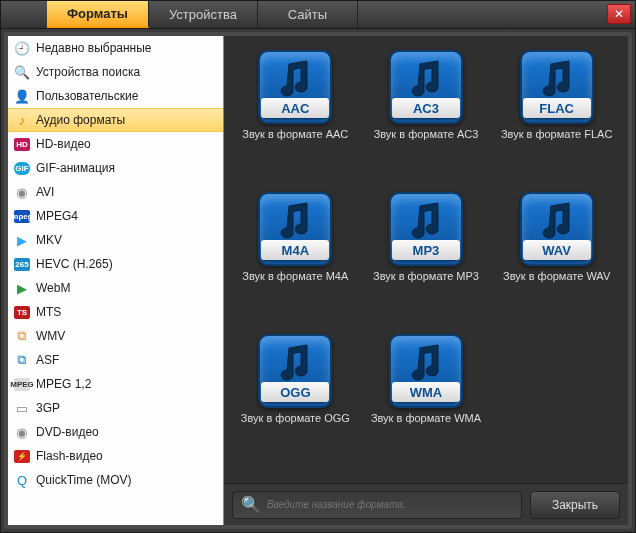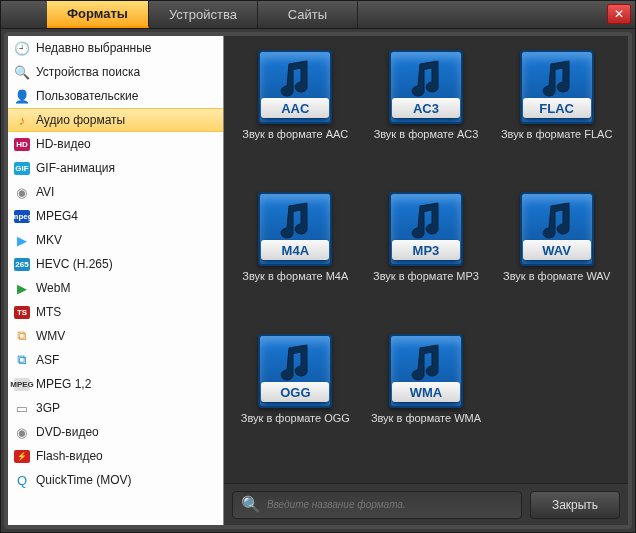--- a/index.html
+++ b/index.html
@@ -19,21 +19,21 @@
 
 .sidebar { width: 216px; background: #fdfdfd; border-right: 1px solid #888; overflow-y: auto; display: flex; flex-direction: column; }
 .sb-item { display: flex; align-items: center; height: 24px; padding: 0 6px; font-size: 12px; color: #222; cursor: pointer; gap: 6px; }
 .sb-item.selected { background: linear-gradient(#ffe9a8, #ffd56b); border-top: 1px solid #f3c84e; border-bottom: 1px solid #f3c84e; }
 .sb-icon { width: 16px; height: 16px; display: flex; align-items: center; justify-content: center; font-size: 11px; flex-shrink: 0; }
 
 
 .content { flex: 1; background: #2f2f2f; display: flex; flex-direction: column; }
 .grid { flex: 1; padding: 14px 8px; display: grid; grid-template-columns: repeat(3, 1fr); grid-auto-rows: 120px; gap: 22px 4px; align-content: start; justify-items: center; }
 .fmt { display: flex; flex-direction: column; align-items: center; gap: 4px; cursor: pointer; }
-.tile { width: 74px; height: 74px; background: linear-gradient(#1a79d6, #0d5097); border: 2px solid #0a3d70; border-radius: 4px; box-shadow: inset 0 6px 10px rgba(255,255,255,0.25), 0 2px 4px rgba(0,0,0,0.5); display: flex; flex-direction: column; align-items: center; justify-content: flex-end; position: relative; padding-bottom: 2px; }
+.tile { width: 74px; height: 74px; background: linear-gradient(#1a79d6, #0d5097); border: 2px solid #0a3d70; border-radius: 10px; box-shadow: inset 0 6px 10px rgba(255,255,255,0.25), 0 2px 4px rgba(0,0,0,0.5); display: flex; flex-direction: column; align-items: center; justify-content: flex-end; position: relative; padding-bottom: 2px; }
 .note-svg { position: absolute; top: 4px; }
 .tile-label { width: 68px; height: 20px; background: linear-gradient(#fafafa,#d8d8d8); border-radius: 3px; font-size: 13px; font-weight: bold; color: #0d5097; display: flex; align-items: center; justify-content: center; margin-bottom: 2px; box-shadow: 0 1px 2px rgba(0,0,0,0.4); }
 .fmt-desc { font-size: 11px; color: #ddd; text-align: right; white-space: nowrap; }
 
 
 .footer { height: 42px; background: #373737; border-top: 1px solid #222; display: flex; align-items: center; padding: 0 8px; gap: 8px; }
 .search { flex: 1; height: 28px; background: linear-gradient(#3a3a3a,#444); border: 1px solid #222; border-radius: 4px; display: flex; align-items: center; padding: 0 8px; gap: 6px; }
 .search input { flex: 1; background: transparent; border: none; outline: none; color: #bbb; font-size: 10px; font-style: italic; }
 .btn-close { width: 90px; height: 28px; background: linear-gradient(#555,#333); border: 1px solid #222; border-radius: 4px; color: #ddd; font-size: 12px; display: flex; align-items: center; justify-content: center; cursor: pointer; }
 
@@ -75,21 +75,21 @@
           <span>Аудио форматы</span>
         </div>
         <div class="sb-item">
           <span class="sb-icon">
             <span class="badge" style="background: #be185d; color: rgb(255, 255, 255);">HD</span>
           </span>
           <span>HD-видео</span>
         </div>
         <div class="sb-item">
           <span class="sb-icon">
-            <span class="badge" style="background: rgb(26, 163, 216); color: rgb(255, 255, 255);">GIF</span>
+            <span class="badge" style="background: rgb(26, 163, 216); color: rgb(255, 255, 255); border-radius: 6px;">GIF</span>
           </span>
           <span>GIF-анимация</span>
         </div>
         <div class="sb-item">
           <span class="sb-icon" style="color: rgb(136, 136, 136); font-size: 13px;">◉</span>
           <span>AVI</span>
         </div>
         <div class="sb-item">
           <span class="sb-icon">
             <span class="badge" style="background: rgb(16, 80, 192); color: rgb(255, 255, 255);">mpeg</span>

